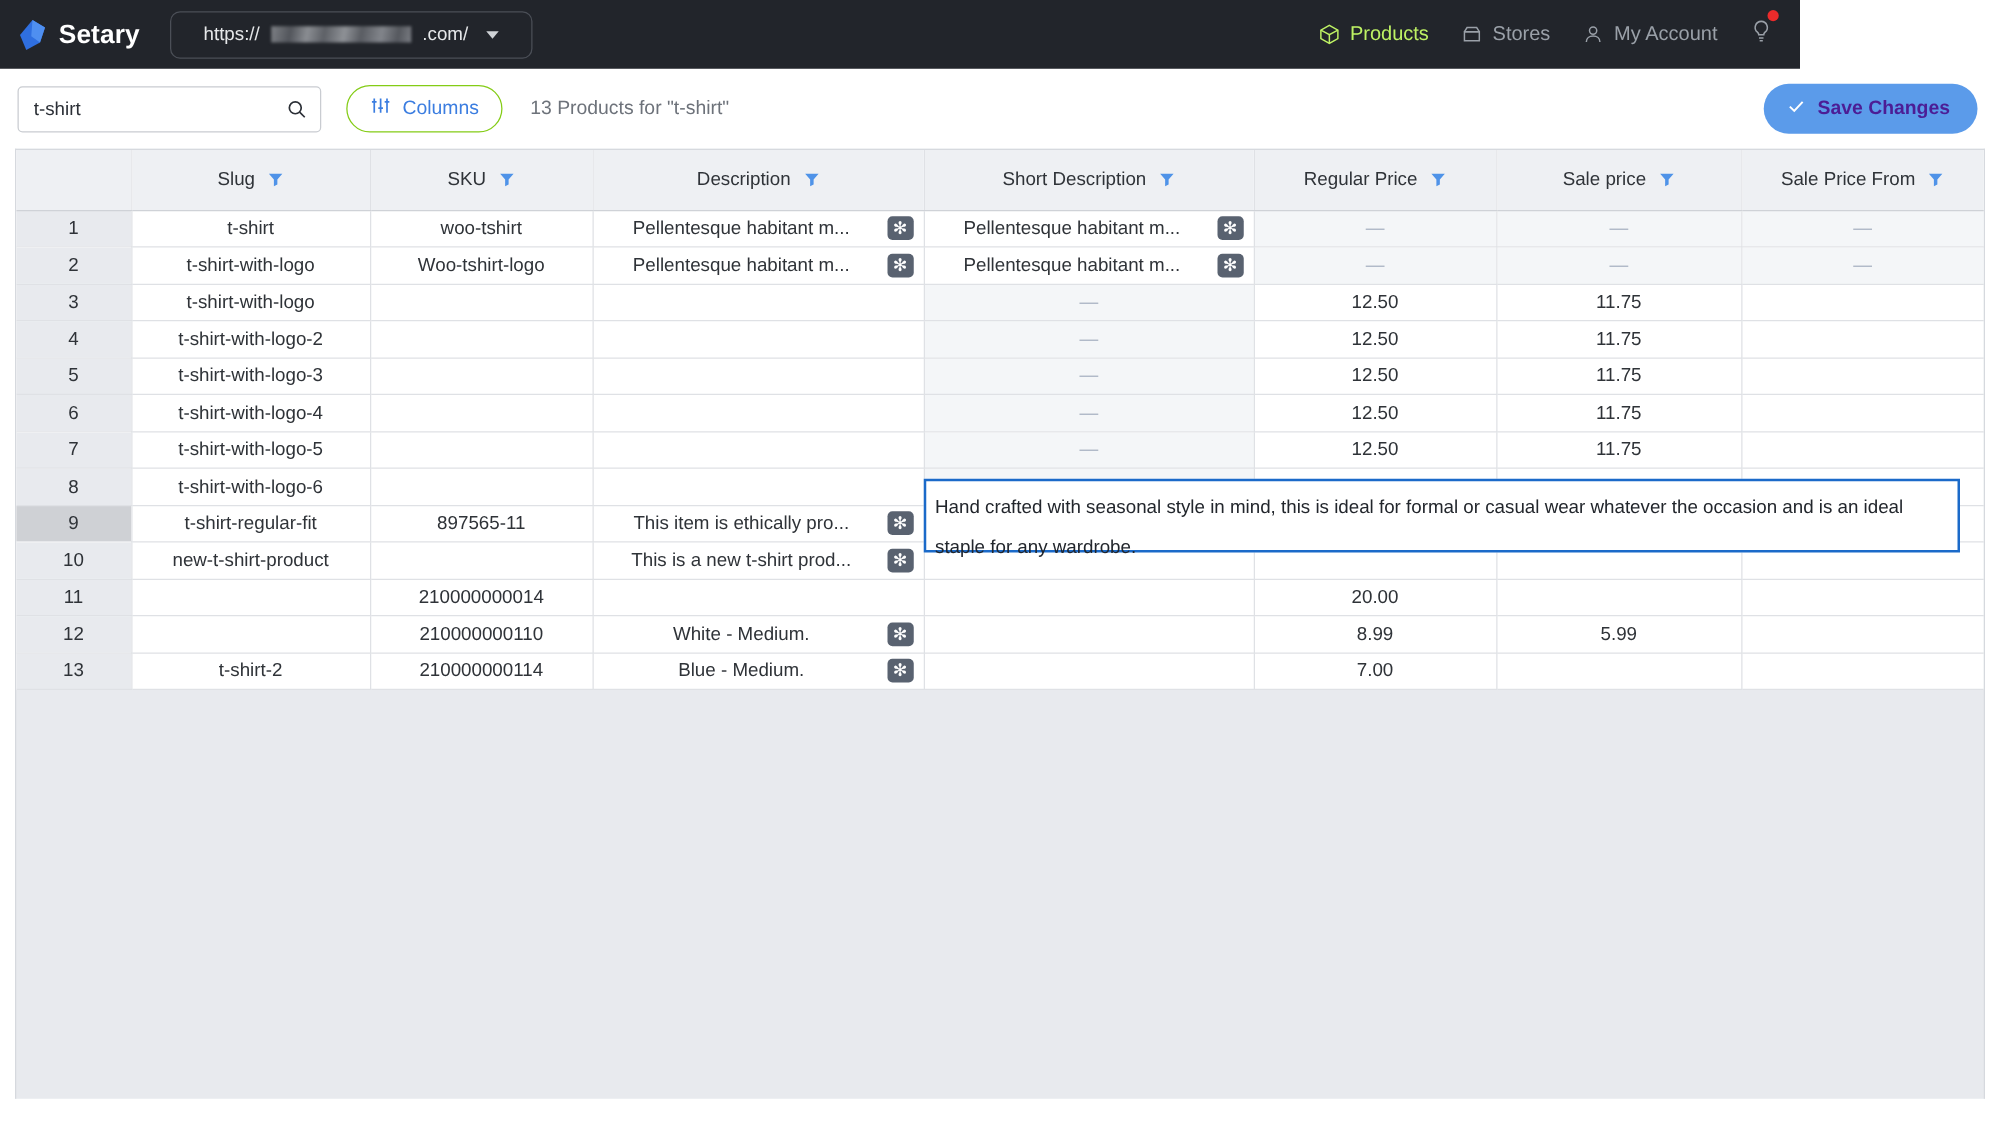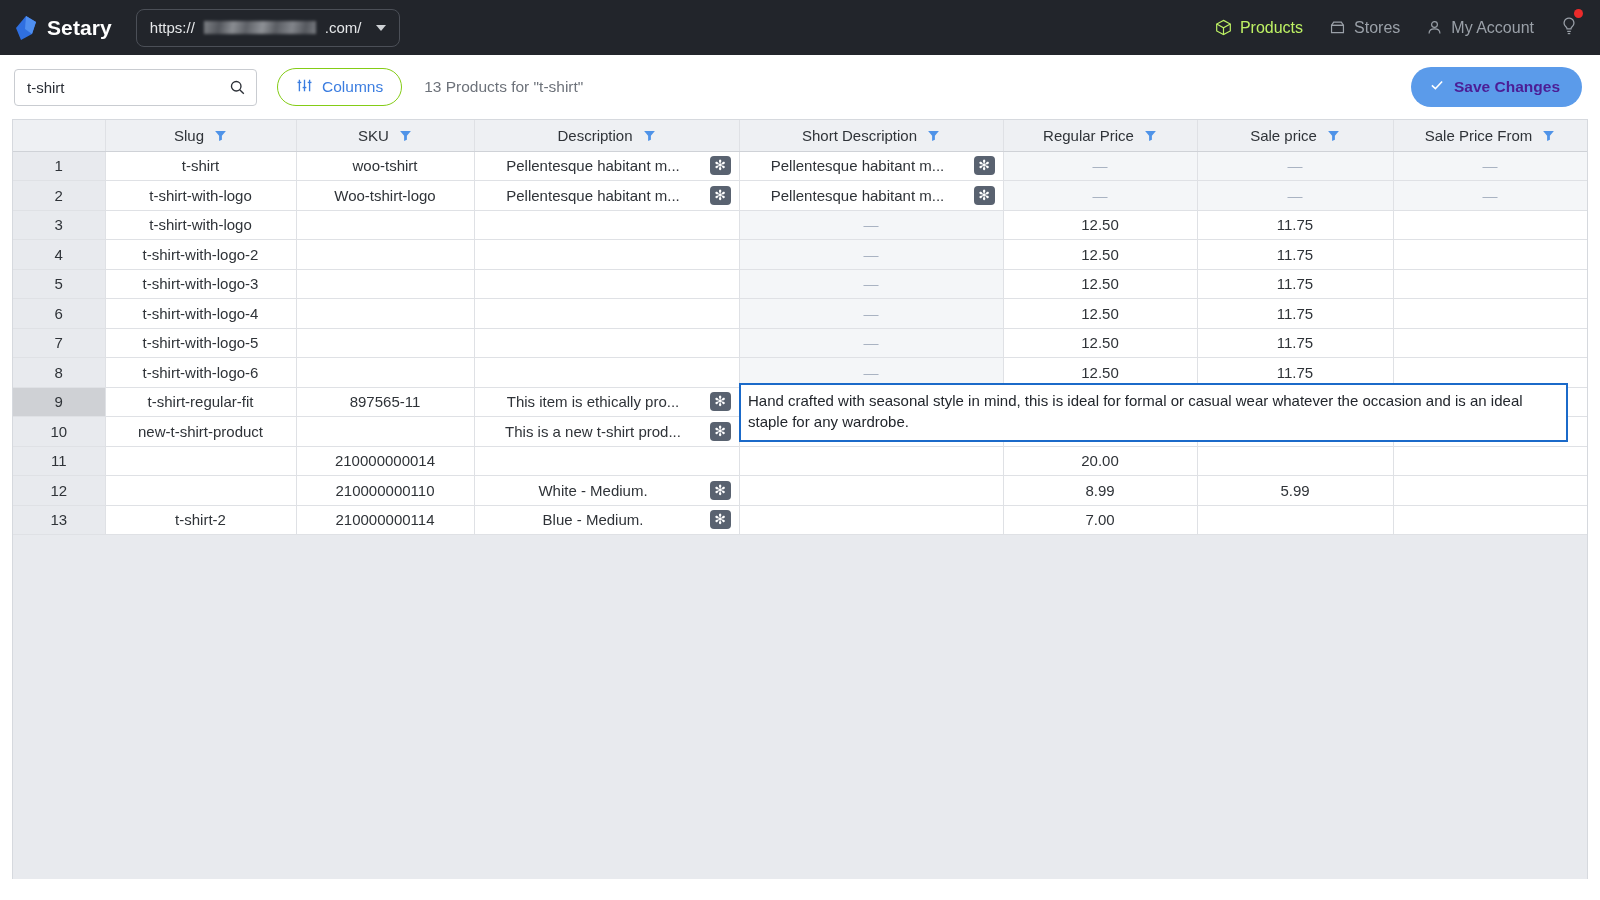--- a/index.html
+++ b/index.html
@@ -5,38 +5,38 @@
   * { box-sizing: border-box; margin: 0; padding: 0; }
   html, body {
     width: 1600px; height: 900px;
     background: #ffffff;
     font-family: "Liberation Sans", sans-serif;
     overflow: hidden;
   }
 
   
   .topbar {
-    height: 55px; width: 1600px;
+    height: 55px; width: 1440px;
     background: #22252b;
     display: flex; align-items: center;
     padding: 0 16px 0 14px;
     position: relative;
   }
   .brand { display: flex; align-items: center; gap: 9px; }
   .brand-logo { width: 24px; height: 26px; position: relative; }
   .brand-name {
     color: #ffffff; font-size: 21px; font-weight: bold;
     letter-spacing: 0.1px;
   }
   .store-select {
     margin-left: 24px;
     height: 38px; min-width: 240px;
     border: 1px solid #4b4f57; border-radius: 8px;
     display: flex; align-items: center; gap: 8px;
-    padding: 0 13px;
+    padding: 0 26px;
     color: #e6e8ea; font-size: 15px;
   }
   .url-blur {
     display: inline-block; height: 13px; width: 112px;
     background: linear-gradient(100deg,#7e8186 0%, #52555b 14%, #8a8d92 26%,
                 #5d6066 38%, #8e9196 52%, #595c62 64%, #82858b 78%,
                 #55585e 90%, #7a7d83 100%);
     filter: blur(1.4px);
     vertical-align: -2px;
     margin: 0 1px;
@@ -124,21 +124,21 @@
     border-right: 1px solid #dfe1e5;
     border-bottom: 1px solid #dfe1e5;
     font-size: 15px; color: #2f3338;
     height: 29.5px;
     padding: 0 8px;
     text-align: center;
     overflow: hidden; white-space: nowrap;
   }
   table.grid th {
     background: #eef0f3;
-    height: 31px;
+    height: 48px;
     font-weight: normal;
     color: #2f3338;
     border-bottom: 1px solid #cfd2d7;
     position: relative;
   }
   th.selected-col { background: #d3d5d9; margin-top: 36px; }
   th .th-inner {
     display: flex; align-items: center; justify-content: center;
     gap: 10px;
   }
@@ -171,21 +171,21 @@
 
   
   .edit-overlay {
     position: absolute;
     left: 726px; top: 263px;
     width: 829px; height: 59px;
     background: #ffffff;
     border: 2px solid #1b6ac9;
     padding: 5px 7px;
     font-size: 15px; color: #22262c;
-    line-height: 21px;
+    line-height: 32px;
     text-align: left;
     z-index: 5;
   }
 </style>
 </head>
 <body>
 
 <div class="topbar">
   <div class="brand">
     <span class="brand-logo">

